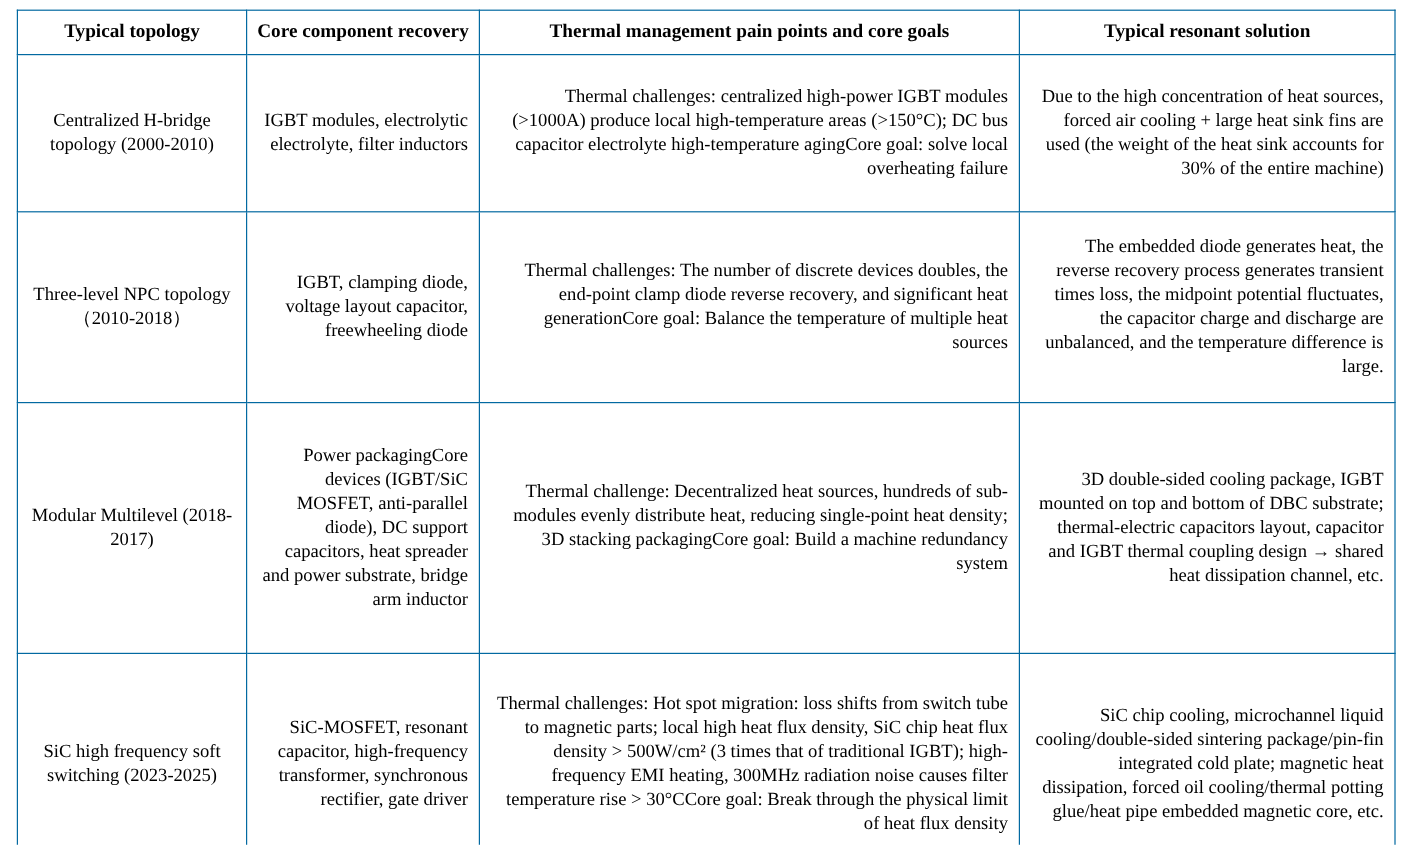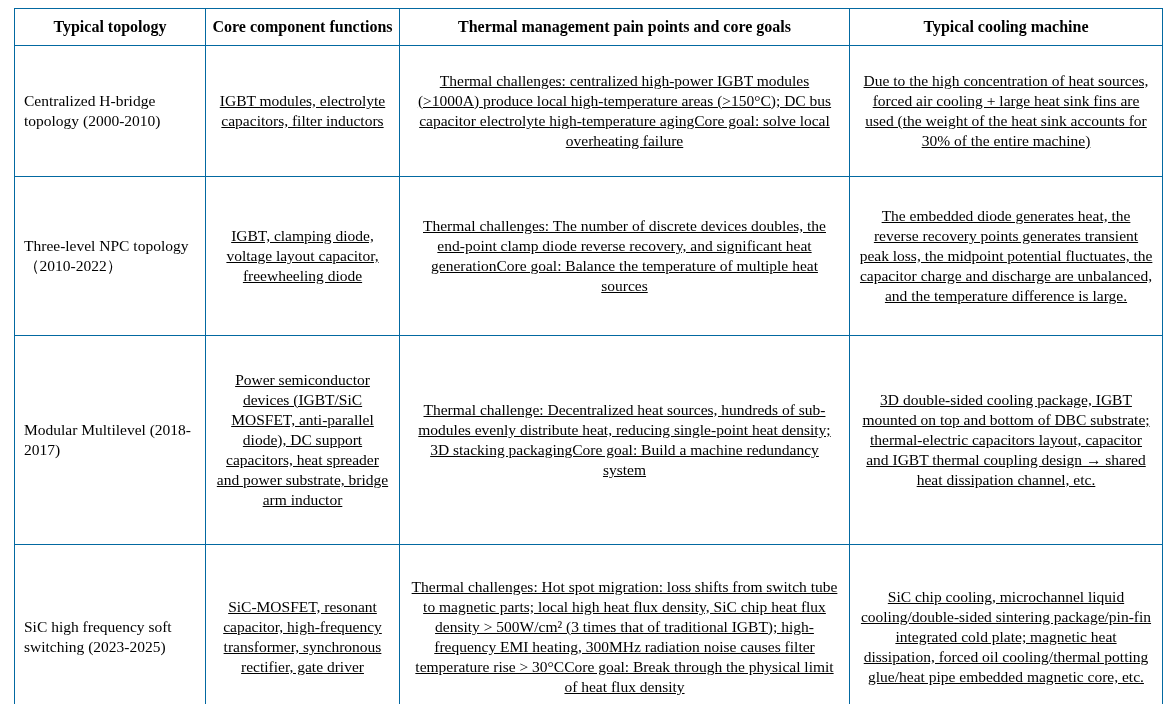--- a/index.html
+++ b/index.html
@@ -37,30 +37,29 @@
     text-align: center;
     font-weight: bold;
     padding: 8px 6px;
     font-size: 16px;
     line-height: 1.25;
   }
   table.matrix td {
     padding: 8px 9px;
   }
   td.topology {
-    text-align: left;
+    text-align: center;
     padding-left: 6px;
     padding-right: 6px;
     margin-left: 39px;
   }
   td.functions,
   td.thermal,
   td.cooling {
-    text-align: center;
-    text-decoration: underline;
+    text-align: right;
   }
   col.c1 { width: 191px; }
   col.c2 { width: 194px; }
   col.c3 { width: 450px; }
   col.c4 { width: 313px; }
   .row-h1 td { height: 114px; }
   .row-h2 td { height: 142px; }
   .row-h3 td { height: 192px; }
   .row-h4 td { height: 168px; }
 </style>
@@ -71,41 +70,41 @@
   <table class="matrix">
     <colgroup>
       <col class="c1">
         <col class="c2">
         <col class="c3">
         <col class="c4">
     </colgroup>
     <thead>
       <tr>
         <th>Typical topology</th>
-        <th>Core component functions</th>
+        <th>Core component recovery</th>
         <th>Thermal management pain points and core goals</th>
-        <th>Typical cooling machine</th>
+        <th>Typical resonant solution</th>
       </tr>
     </thead>
     <tbody>
       <tr class="row-h1">
         <td class="topology">Centralized H-bridge topology (2000-2010)</td>
-        <td class="functions">IGBT modules, electrolyte capacitors, filter inductors</td>
+        <td class="functions">IGBT modules, electrolytic electrolyte, filter inductors</td>
         <td class="thermal">Thermal challenges: centralized high-power IGBT modules (&gt;1000A) produce local high-temperature areas (&gt;150°C); DC bus capacitor electrolyte high-temperature agingCore goal: solve local overheating failure</td>
         <td class="cooling">Due to the high concentration of heat sources, forced air cooling + large heat sink fins are used (the weight of the heat sink accounts for 30% of the entire machine)</td>
       </tr>
       <tr class="row-h2">
-        <td class="topology">Three-level NPC topology （2010-2022）</td>
+        <td class="topology">Three-level NPC topology （2010-2018）</td>
         <td class="functions">IGBT, clamping diode, voltage layout capacitor, freewheeling diode</td>
         <td class="thermal">Thermal challenges: The number of discrete devices doubles, the end-point clamp diode reverse recovery, and significant heat generationCore goal: Balance the temperature of multiple heat sources</td>
-        <td class="cooling">The embedded diode generates heat, the reverse recovery points generates transient peak loss, the midpoint potential fluctuates, the capacitor charge and discharge are unbalanced, and the temperature difference is large.</td>
+        <td class="cooling">The embedded diode generates heat, the reverse recovery process generates transient times loss, the midpoint potential fluctuates, the capacitor charge and discharge are unbalanced, and the temperature difference is large.</td>
       </tr>
       <tr class="row-h3">
         <td class="topology">Modular Multilevel (2018-2017)</td>
-        <td class="functions">Power semiconductor devices (IGBT/SiC MOSFET, anti-parallel diode), DC support capacitors, heat spreader and power substrate, bridge arm inductor</td>
+        <td class="functions">Power packagingCore devices (IGBT/SiC MOSFET, anti-parallel diode), DC support capacitors, heat spreader and power substrate, bridge arm inductor</td>
         <td class="thermal">Thermal challenge: Decentralized heat sources, hundreds of sub-modules evenly distribute heat, reducing single-point heat density; 3D stacking packagingCore goal: Build a machine redundancy system</td>
         <td class="cooling">3D double-sided cooling package, IGBT mounted on top and bottom of DBC substrate; thermal-electric capacitors layout, capacitor and IGBT thermal coupling design → shared heat dissipation channel, etc.</td>
       </tr>
       <tr class="row-h4">
         <td class="topology">SiC high frequency soft switching (2023-2025)</td>
         <td class="functions">SiC-MOSFET, resonant capacitor, high-frequency transformer, synchronous rectifier, gate driver</td>
         <td class="thermal">Thermal challenges: Hot spot migration: loss shifts from switch tube to magnetic parts; local high heat flux density, SiC chip heat flux density &gt; 500W/cm² (3 times that of traditional IGBT); high-frequency EMI heating, 300MHz radiation noise causes filter temperature rise &gt; 30°CCore goal: Break through the physical limit of heat flux density</td>
         <td class="cooling">SiC chip cooling, microchannel liquid cooling/double-sided sintering package/pin-fin integrated cold plate; magnetic heat dissipation, forced oil cooling/thermal potting glue/heat pipe embedded magnetic core, etc.</td>
       </tr>
     </tbody>

